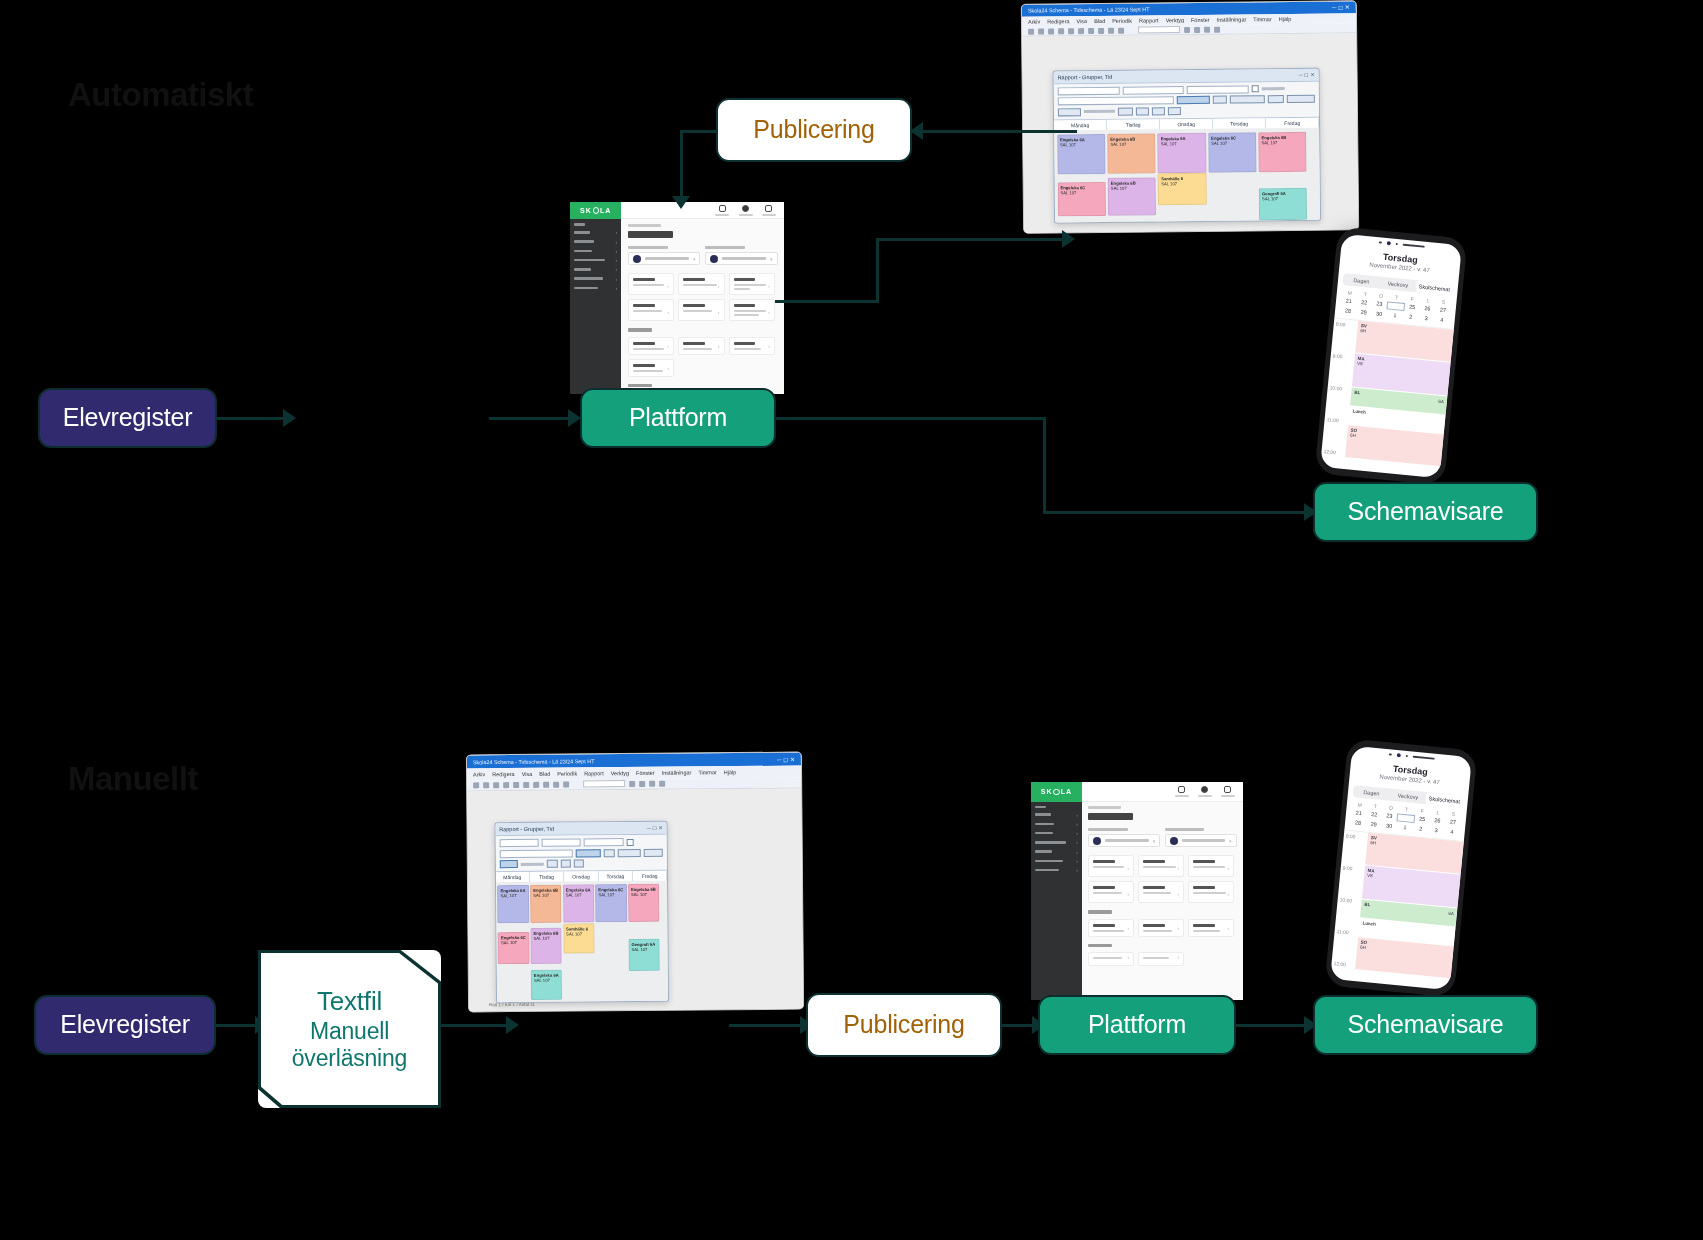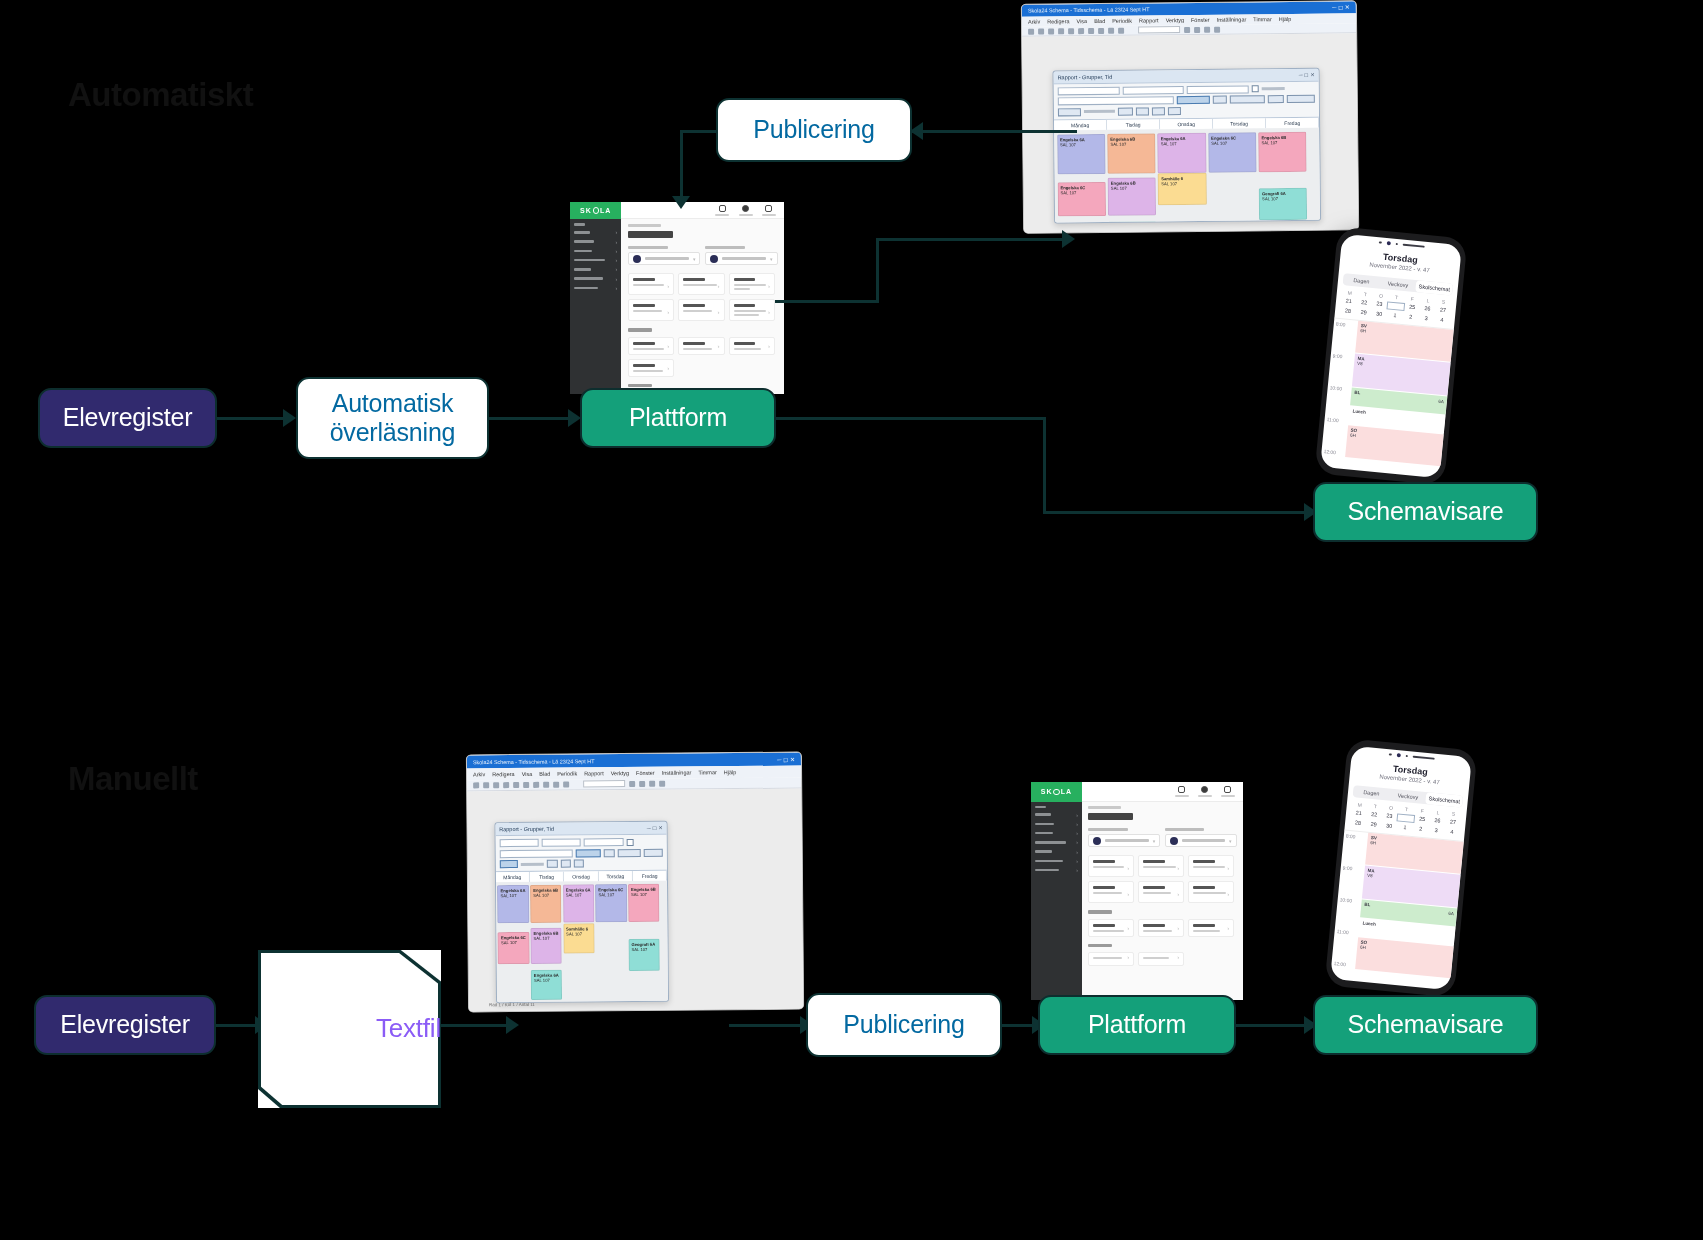--- a/index.html
+++ b/index.html
@@ -30,27 +30,26 @@
     text-align: center;
     border-radius: 13px;
     font-size: 25px;
     font-weight: 500;
     letter-spacing: -0.2px;
     line-height: 1.18;
     z-index: 40;
   }
   .node.purple { background: #312a6e; color: #ffffff; border: 2px solid #0d2e2e; }
   .node.teal   { background: #14a07a; color: #ffffff; border: 2px solid #0d2e2e; }
-  .node.white  { background: #ffffff; color: #0369a1; border: 2.5px solid #0d3232; }
+  .node.white  { background: #ffffff; color: #a16207; border: 2.5px solid #0d3232; }
   .node.doc {
-    background: #ffffff; color: #8b5cf6;
-    border: none; border-radius: 0;
+    background: #ffffff; color: #0f766e;
+    border: none; border-radius: 8px;
     flex-direction: column;
     z-index: 41;
-    align-items: flex-end;
   }
   .node.doc .doc-shape {
     position: absolute; inset: 0;
     background: #0d3232;
     -webkit-clip-path: polygon(0 0, 78% 0, 100% 20%, 100% 100%, 12% 100%, 0 88%);
     clip-path: polygon(0 0, 78% 0, 100% 20%, 100% 100%, 12% 100%, 0 88%);
   }
   .node.doc .doc-fill {
     position: absolute; top: 3px; left: 3px; right: 3px; bottom: 3px;
     background: #ffffff;
@@ -603,21 +602,20 @@
   <div class="conn v" style="left:680px; top:130px; height:72px;"></div>
   <div class="arrowhead down" style="left:672px; top:196px;"></div>
 
   <div class="conn h" style="left:775px; top:417px; width:270px;"></div>
   <div class="conn v" style="left:1043px; top:417px; height:96px;"></div>
   <div class="conn h" style="left:1043px; top:511px; width:268px;"></div>
   <div class="arrowhead right" style="left:1304px; top:503px;"></div>
 
   <div class="node purple" style="left:38px; top:388px; width:179px; height:60px;">Elevregister</div>
 
-  <div class="node white" style="left:296px; top:377px; width:193px; height:82px; padding:0 10px;">Automatisk överläsning</div>
 
   <div class="node teal" style="left:580px; top:388px; width:196px; height:60px;">Plattform</div>
 
   <div class="node white" style="left:716px; top:98px; width:196px; height:64px;">Publicering</div>
 
 
   <div class="node teal" style="left:1313px; top:482px; width:225px; height:60px;">Schemavisare</div>
 
   <div class="section-title" style="left:68px; top:760px;">Manuellt</div>
 
@@ -938,20 +936,21 @@
   <div class="conn h" style="left:1235px; top:1024px; width:74px;"></div>
   <div class="arrowhead right" style="left:1304px; top:1016px;"></div>
 
   <div class="node purple" style="left:34px; top:995px; width:182px; height:60px;">Elevregister</div>
 
   <div class="node doc" style="left:258px; top:950px; width:183px; height:158px;">
     <div class="doc-shape"></div>
     <div class="doc-fill"></div>
     <div class="doc-text">
       <div class="doc-title">Textfil</div>
+      <div class="doc-sub">Manuell överläsning</div>
     </div>
   </div>
 
 
   <div class="node white" style="left:806px; top:993px; width:196px; height:64px;">Publicering</div>
 
   <div class="node teal" style="left:1038px; top:995px; width:198px; height:60px;">Plattform</div>
 
   <div class="node teal" style="left:1313px; top:995px; width:225px; height:60px;">Schemavisare</div>
 

